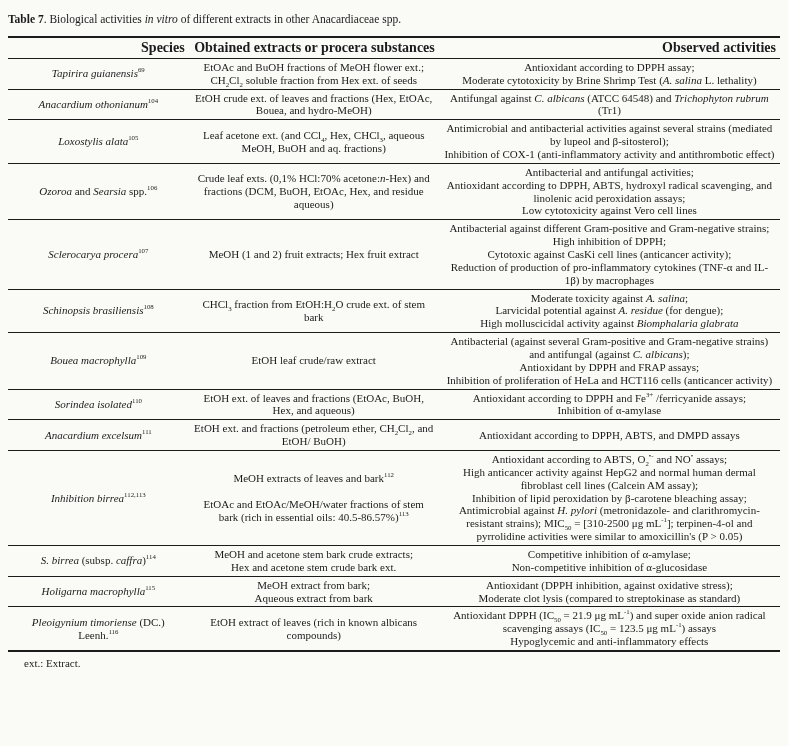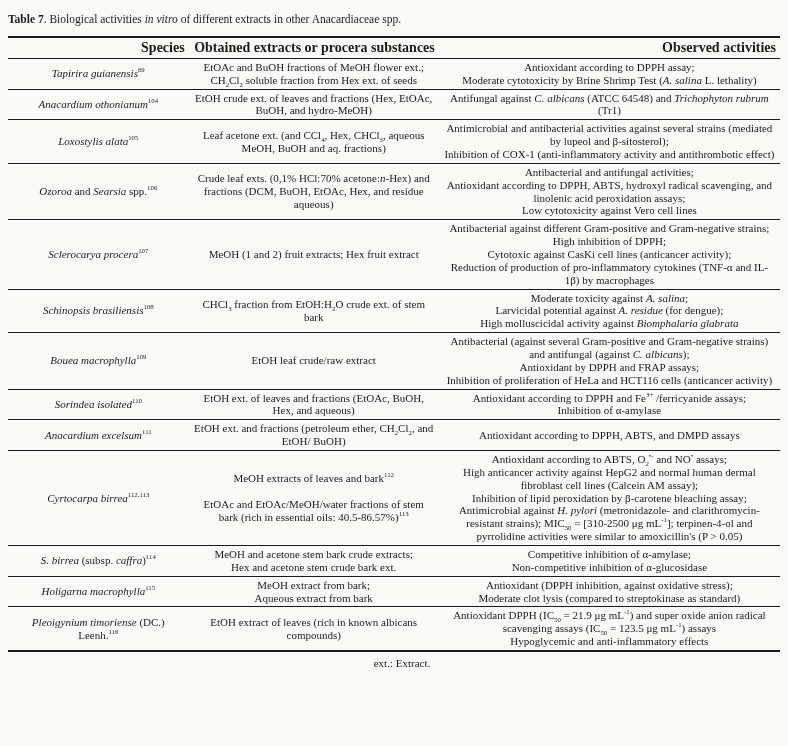--- a/index.html
+++ b/index.html
@@ -43,21 +43,21 @@
     padding: 2px 5px;
     line-height: 1.17;
     border-bottom: 1px solid #1b1b1b;
   }
   tbody tr:last-child td { border-bottom: none; }
   sup { font-size: 0.62em; line-height: 0; }
   sub { font-size: 0.62em; line-height: 0; }
   .footnote {
     margin: 5px 0 0 16px;
     font-size: 11px;
-    text-align: center;
+    text-align: left;
   }
 </style>
 </head>
 <body>
 
 <div class="page">
 
   <p class="caption"><b>Table 7</b><span>. Biological activities <i>in vitro</i> of different extracts in other Anacardiaceae spp.</span></p>
 
   <table class="biotable">
@@ -74,21 +74,21 @@
       </tr>
     </thead>
     <tbody>
       <tr>
         <td><i>Tapirira guianensis</i><sup>69</sup></td>
         <td>EtOAc and BuOH fractions of MeOH flower ext.;<br>CH<sub>2</sub>Cl<sub>2</sub> soluble fraction from Hex ext. of seeds</td>
         <td>Antioxidant according to DPPH assay;<br>Moderate cytotoxicity by Brine Shrimp Test (<i>A. salina</i> L. lethality)</td>
       </tr>
       <tr>
         <td><i>Anacardium othonianum</i><sup>104</sup></td>
-        <td>EtOH crude ext. of leaves and fractions (Hex, EtOAc, BuOH, and hydro-MeOH)</td>
+        <td>EtOH crude ext. of leaves and fractions (Hex, EtOAc, Bouea, and hydro-MeOH)</td>
         <td>Antifungal against <i>C. albicans</i> (ATCC 64548) and <i>Trichophyton rubrum</i> (Tr1)</td>
       </tr>
       <tr>
         <td><i>Loxostylis alata</i><sup>105</sup></td>
         <td>Leaf acetone ext. (and CCl<sub>4</sub>, Hex, CHCl<sub>3</sub>, aqueous MeOH, BuOH and aq. fractions)</td>
         <td>Antimicrobial and antibacterial activities against several strains (mediated by lupeol and β-sitosterol);<br>Inhibition of COX-1 (anti-inflammatory activity and antithrombotic effect)</td>
       </tr>
       <tr>
         <td><i>Ozoroa</i> and <i>Searsia</i> spp.<sup>106</sup></td>
         <td>Crude leaf exts. (0,1% HCl:70% acetone:<i>n</i>-Hex) and fractions (DCM, BuOH, EtOAc, Hex, and residue aqueous)</td>
@@ -113,21 +113,21 @@
         <td><i>Sorindea isolated</i><sup>110</sup></td>
         <td>EtOH ext. of leaves and fractions (EtOAc, BuOH, Hex, and aqueous)</td>
         <td>Antioxidant according to DPPH and Fe<sup>3+</sup> /ferricyanide assays;<br>Inhibition of α-amylase</td>
       </tr>
       <tr>
         <td><i>Anacardium excelsum</i><sup>111</sup></td>
         <td>EtOH ext. and fractions (petroleum ether, CH<sub>2</sub>Cl<sub>2</sub>, and EtOH/ BuOH)</td>
         <td>Antioxidant according to DPPH, ABTS, and DMPD assays</td>
       </tr>
       <tr>
-        <td><i>Cyrtocarpa birrea</i><sup>112,113</sup></td>
+        <td><i>Inhibition birrea</i><sup>112,113</sup></td>
         <td>MeOH extracts of leaves and bark<sup>112</sup><br><br>EtOAc and EtOAc/MeOH/water fractions of stem bark (rich in essential oils: 40.5-86.57%)<sup>113</sup></td>
         <td>Antioxidant according to ABTS, O<sub>2</sub><sup>•-</sup> and NO<sup>•</sup> assays;<br>High anticancer activity against HepG2 and normal human dermal fibroblast cell lines (Calcein AM assay);<br>Inhibition of lipid peroxidation by β-carotene bleaching assay;<br>Antimicrobial against <i>H. pylori</i> (metronidazole- and clarithromycin-resistant strains); MIC<sub>50</sub> = [310-2500 μg mL<sup>-1</sup>]; terpinen-4-ol and pyrrolidine activities were similar to amoxicillin's (P &gt; 0.05)</td>
       </tr>
       <tr>
         <td><i>S. birrea</i> (subsp. <i>caffra</i>)<sup>114</sup></td>
         <td>MeOH and acetone stem bark crude extracts;<br>Hex and acetone stem crude bark ext.</td>
         <td>Competitive inhibition of α-amylase;<br>Non-competitive inhibition of α-glucosidase</td>
       </tr>
       <tr>
         <td><i>Holigarna macrophylla</i><sup>115</sup></td>

